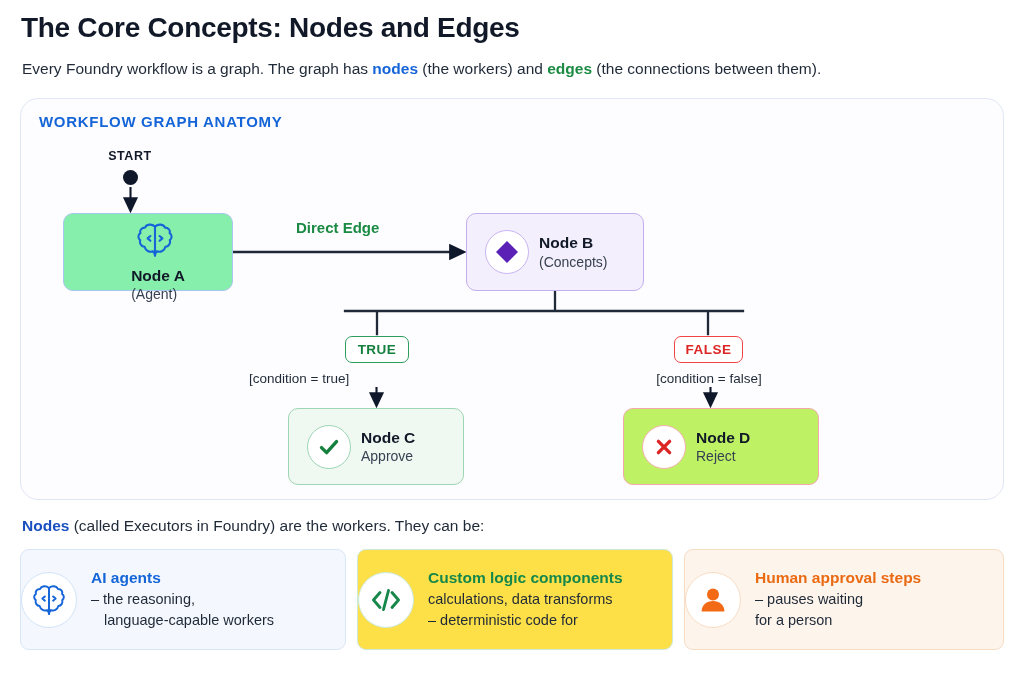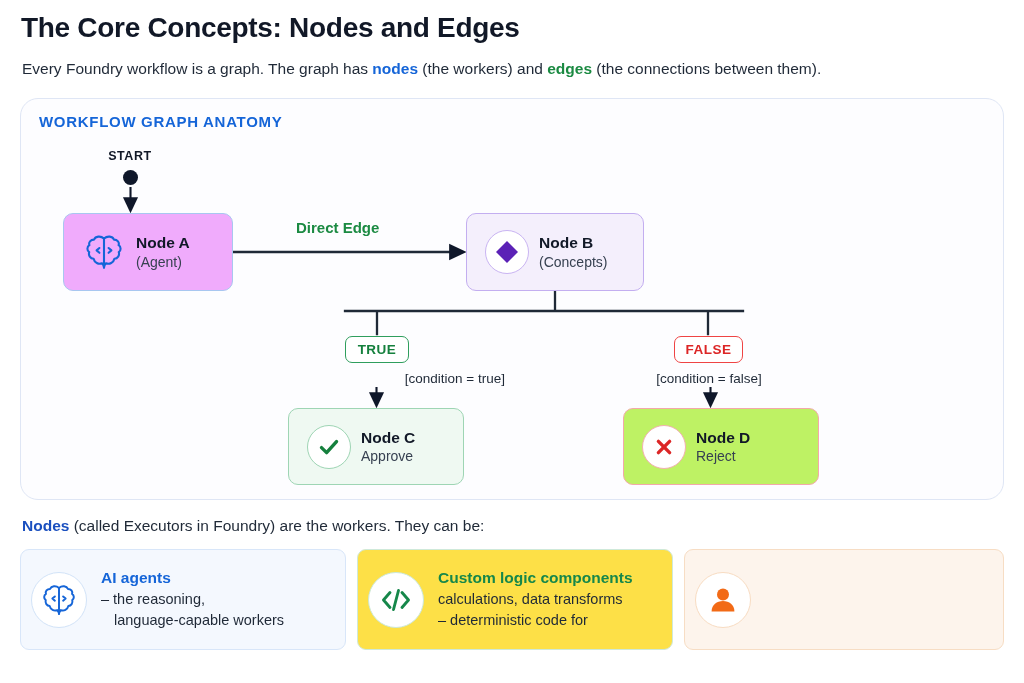--- a/index.html
+++ b/index.html
@@ -106,22 +106,23 @@
     line-height: 1.25;
   }
   .node-sub {
     font-size: 14px;
     color: #374151;
     line-height: 1.3;
   }
 
   #node-a {
     left: 42px; top: 114px; width: 170px; height: 78px;
-    background: #f0abfc;
+    background: #86efac;
     border: 1.6px solid #a8c7f0;
+    flex-direction: column;
   }
   #node-b {
     left: 445px; top: 114px; width: 178px; height: 78px;
     background: #f4effc;
     border: 1.6px solid #c3aef0;
   }
   #node-c {
     left: 267px; top: 309px; width: 176px; height: 77px;
     background: #eff9f2;
     border: 1.6px solid #9ed5b4;
@@ -176,21 +177,21 @@
     left: 653px; top: 237px; width: 69px;
     border: 1.6px solid #ef4444;
     color: #dc2626;
   }
   .branch-cond {
     position: absolute;
     font-size: 13.5px;
     color: #1f2937;
     white-space: nowrap;
   }
-  #cond-true { left: 228px; top: 272px; width: 256px; text-align: right; }
+  #cond-true { left: 228px; top: 272px; width: 256px; text-align: left; }
   #cond-false { left: 560px; top: 272px; width: 256px; text-align: center; }
 
   
   #connectors {
     position: absolute;
     left: 0; top: 0;
     width: 984px; height: 402px;
     pointer-events: none;
   }
 
@@ -207,21 +208,21 @@
 
   
   .info-card {
     position: absolute;
     top: 549px;
     height: 101px;
     box-sizing: border-box;
     border-radius: 9px;
     display: flex;
     align-items: center;
-    padding-left: 10px;
+    padding-left: 0;
   }
   #card-ai {
     left: 20px; width: 326px;
     background: #f4f8fe;
     border: 1px solid #d8e6f9;
   }
   #card-logic {
     left: 357px; width: 316px;
     background: #fde047;
     border: 1px solid #cfe9d9;
@@ -397,13 +398,18 @@
   </div>
 </div>
 
 <div class="info-card" id="card-human">
   <div class="card-icon-circle" id="circle-human">
     <svg width="32" height="32" viewBox="0 0 32 32" fill="#f26a16">
       <circle cx="16" cy="10.5" r="6"></circle>
       <path d="M4.6 27.5 C4.6 20.6 9.8 17 16 17 C22.2 17 27.4 20.6 27.4 27.5 Z"></path>
     </svg>
   </div>
+  <div class="card-text">
+    <div class="card-title" id="title-human">Human approval steps</div>
+    <div class="card-desc-line">– pauses waiting</div>
+    <div class="card-desc-line">for a person</div>
+  </div>
 </div>
 
 </body></html>

